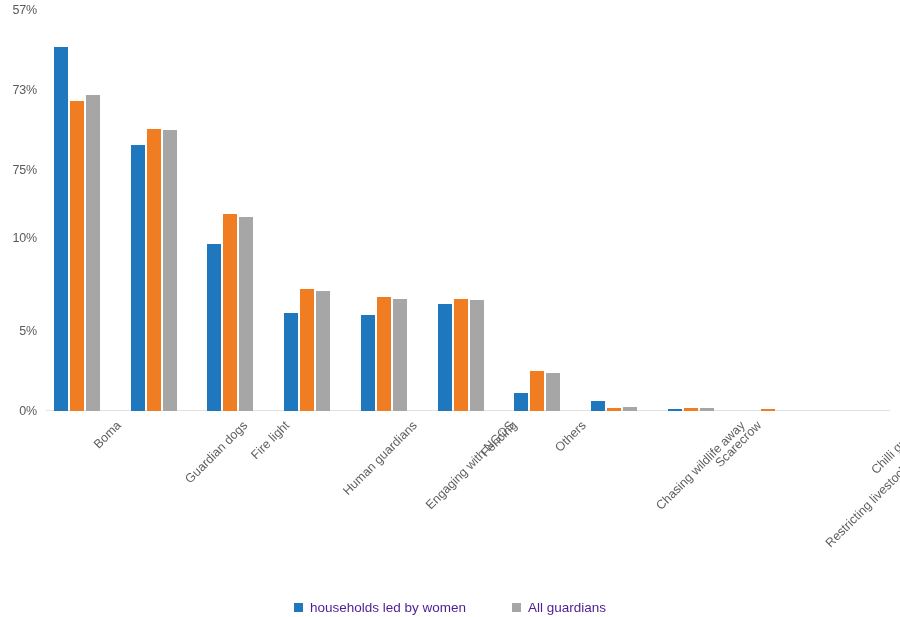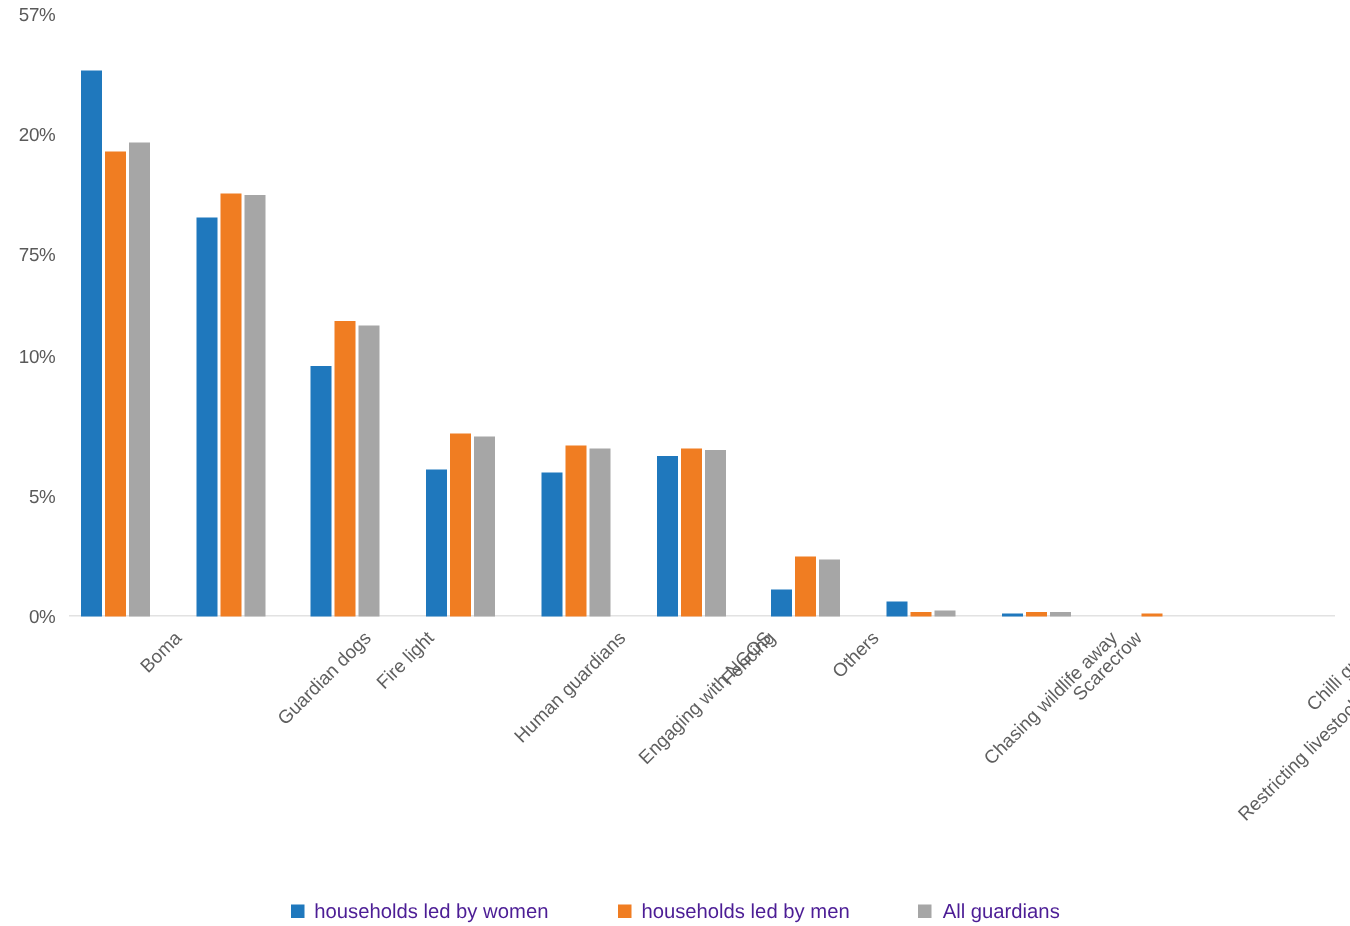--- a/index.html
+++ b/index.html
@@ -125,21 +125,21 @@
   .legend-swatch.c1 { background: #f07d22; }
   .legend-swatch.c2 { background: #a6a6a6; }
 </style>
 </head>
 <body>
 
 <div id="chart-root">
 
   <div class="y-labels">
       <div class="y-tick" style="top: 4px;">57%</div>
-      <div class="y-tick" style="top: 84.2px;">20%</div>
+      <div class="y-tick" style="top: 84.2px;">73%</div>
       <div class="y-tick" style="top: 164.4px;">75%</div>
       <div class="y-tick" style="top: 232px;">10%</div>
       <div class="y-tick" style="top: 324.8px;">5%</div>
       <div class="y-tick" style="top: 405px;">0%</div>
     </div>
 
   <div class="axis-line"></div>
 
   <div class="clusters">
       <div class="cluster" style="left: 6px;">
@@ -212,22 +212,18 @@
       <div class="x-label" style="left: 726.545px;">Restricting livestock movement</div>
       <div class="x-label" style="left: 803.273px;">Chilli grease</div>
     </div>
 
   <div class="legend">
       <div class="legend-item">
         <span class="legend-swatch c0" style="background: rgb(31, 120, 189);"></span>
         <span>households led by women</span>
       </div>
       <div class="legend-item">
-        <span class="legend-swatch c1" style="background: rgb(240, 125, 34);"></span>
-        <span>households led by men</span>
-      </div>
-      <div class="legend-item">
         <span class="legend-swatch c2" style="background: rgb(166, 166, 166);"></span>
         <span>All guardians</span>
       </div>
     </div>
 
 </div>
 
 </body></html>

